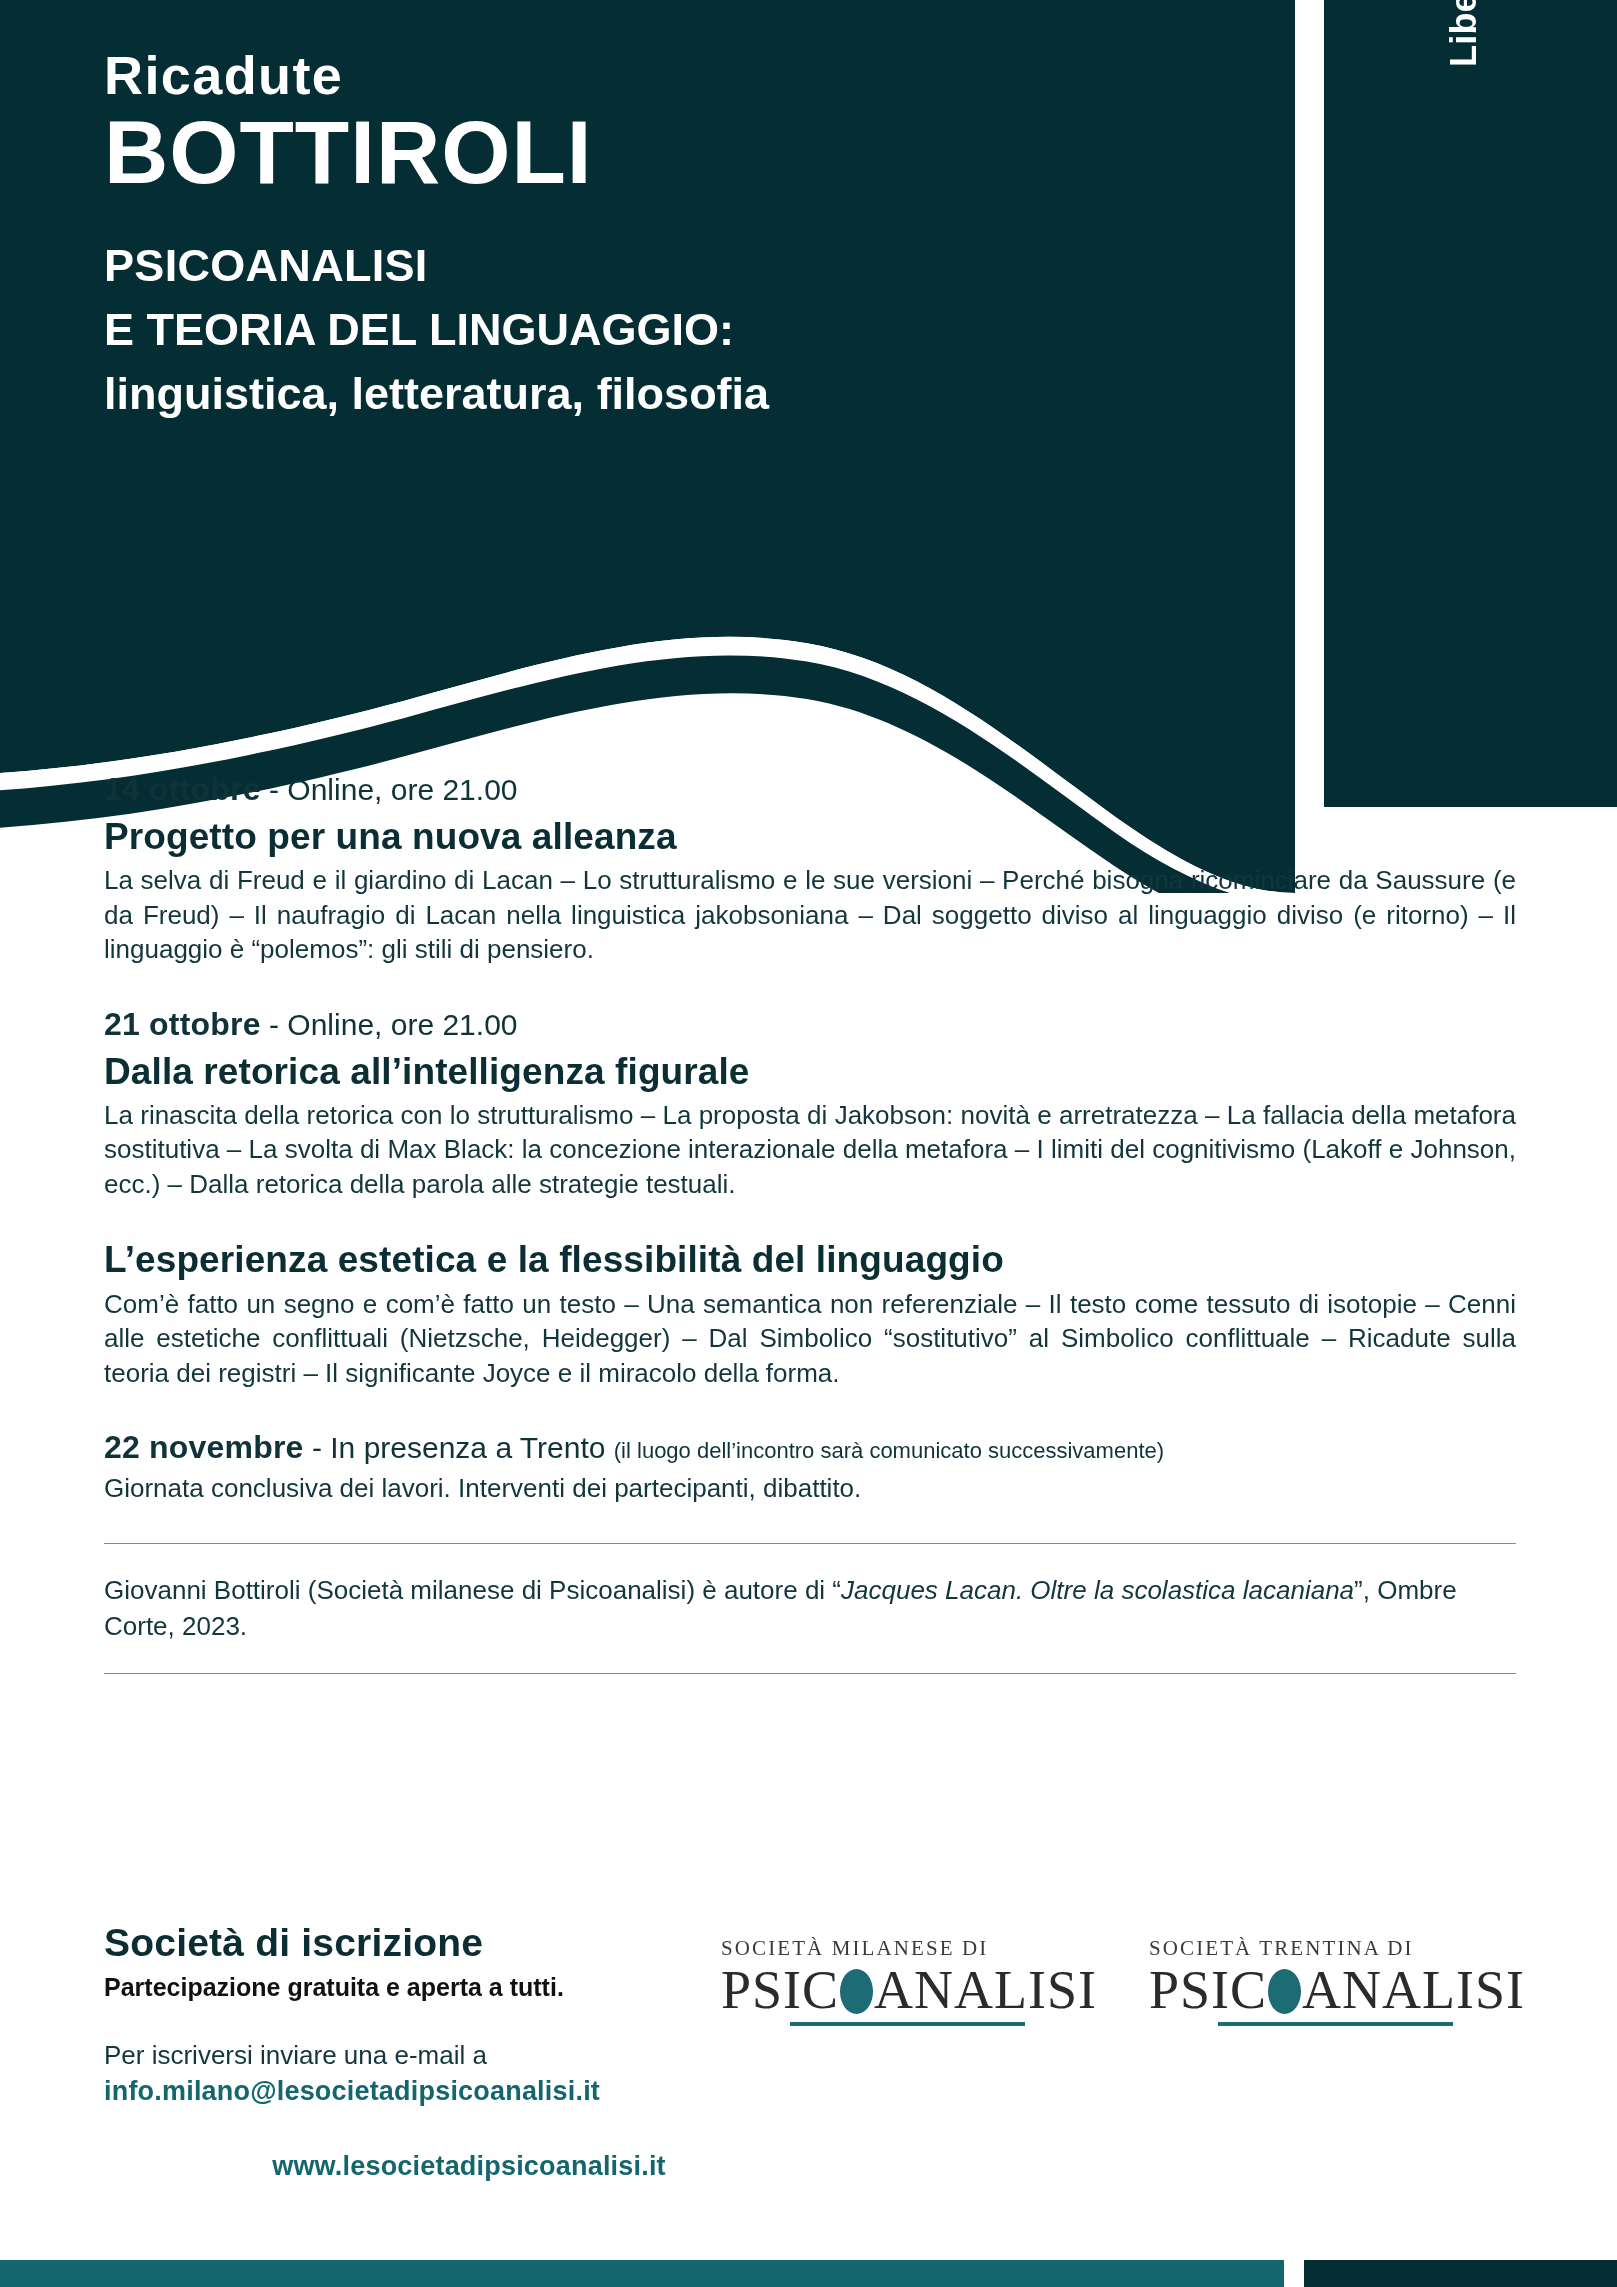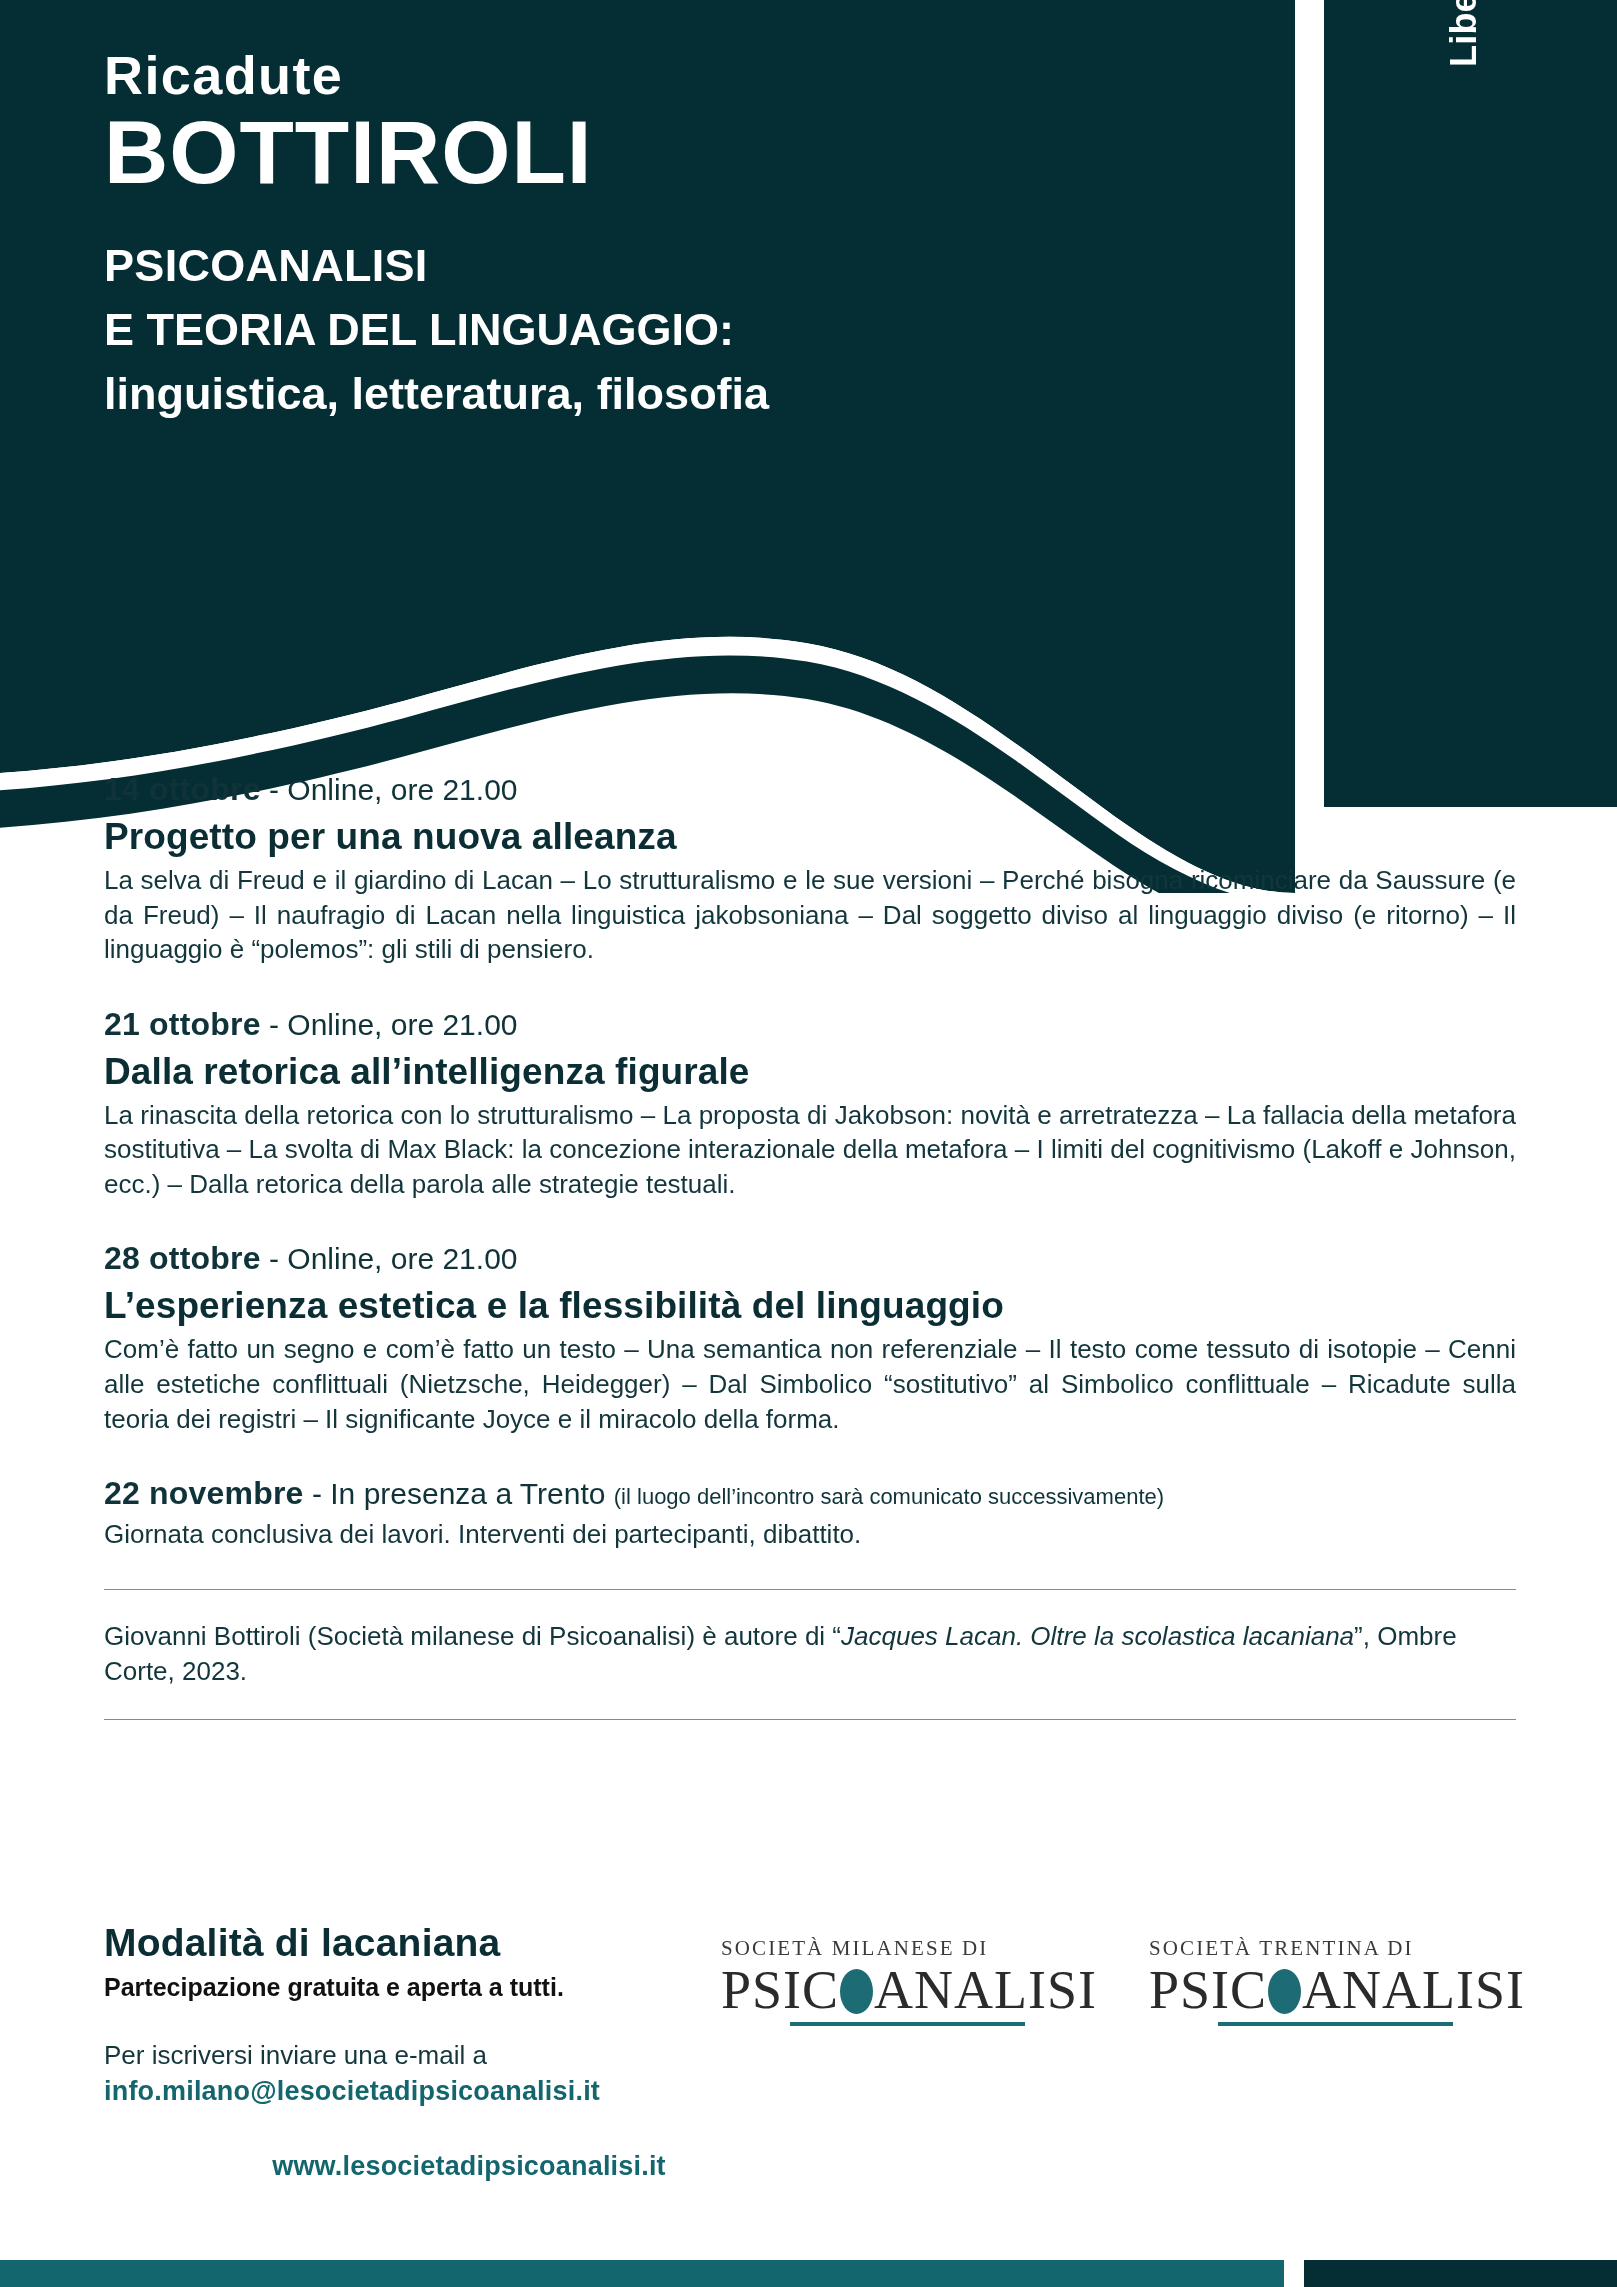--- a/index.html
+++ b/index.html
@@ -330,43 +330,40 @@
 
     <div class="event">
       <div class="event-head">
         <span class="event-date">21 ottobre</span><span class="event-where"> - Online, ore 21.00</span>
       </div>
       <div class="event-title">Dalla retorica all’intelligenza figurale</div>
       <div class="event-desc">La rinascita della retorica con lo strutturalismo – La proposta di Jakobson: novità e arretratezza – La fallacia della metafora sostitutiva – La svolta di Max Black: la concezione interazionale della metafora – I limiti del cognitivismo (Lakoff e Johnson, ecc.) – Dalla retorica della parola alle strategie testuali.</div>
     </div>
 
     <div class="event">
-      <div class="event-head">
-        <span class="event-date">28 ottobre</span><span class="event-where"> - Online, ore 21.00</span>
-      </div>
       <div class="event-title">L’esperienza estetica e la flessibilità del linguaggio</div>
       <div class="event-desc">Com’è fatto un segno e com’è fatto un testo – Una semantica non referenziale – Il testo come tessuto di isotopie – Cenni alle estetiche conflittuali (Nietzsche, Heidegger) – Dal Simbolico “sostitutivo” al Simbolico conflittuale – Ricadute sulla teoria dei registri – Il significante Joyce e il miracolo della forma.</div>
     </div>
 
     <div class="event">
       <div class="event-head">
         <span class="event-date">22 novembre</span><span class="event-where"> - In presenza a Trento </span><span class="event-note">(il luogo dell’incontro sarà comunicato successivamente)</span>
       </div>
       <div class="event-simple">Giornata conclusiva dei lavori. Interventi dei partecipanti, dibattito.</div>
     </div>
 
     <hr class="rule">
 
     <div class="bio"><span>Giovanni Bottiroli (Società milanese di Psicoanalisi) è autore di “</span><i>Jacques Lacan. Oltre la scolastica lacaniana</i><span>”, Ombre Corte, 2023.</span></div>
 
     <hr class="rule">
   </div>
 
   <div class="iscrizione">
-    <div class="isc-title">Modalità di lacaniana</div>
+    <div class="isc-title">Società di iscrizione</div>
     <div class="isc-sub">Partecipazione gratuita e aperta a tutti.</div>
     <div class="isc-line">Per iscriversi inviare una e-mail a</div>
     <div class="isc-mail">info.milano@lesocietadipsicoanalisi.it</div>
     <div class="isc-web">www.lesocietadipsicoanalisi.it</div>
   </div>
 
   <div class="logos">
     <div class="logo">
       <div class="logo-top">SOCIETÀ MILANESE DI</div>
       <div class="logo-main"><span>PSIC</span><span class="logo-o"></span><span>ANALISI</span></div>

